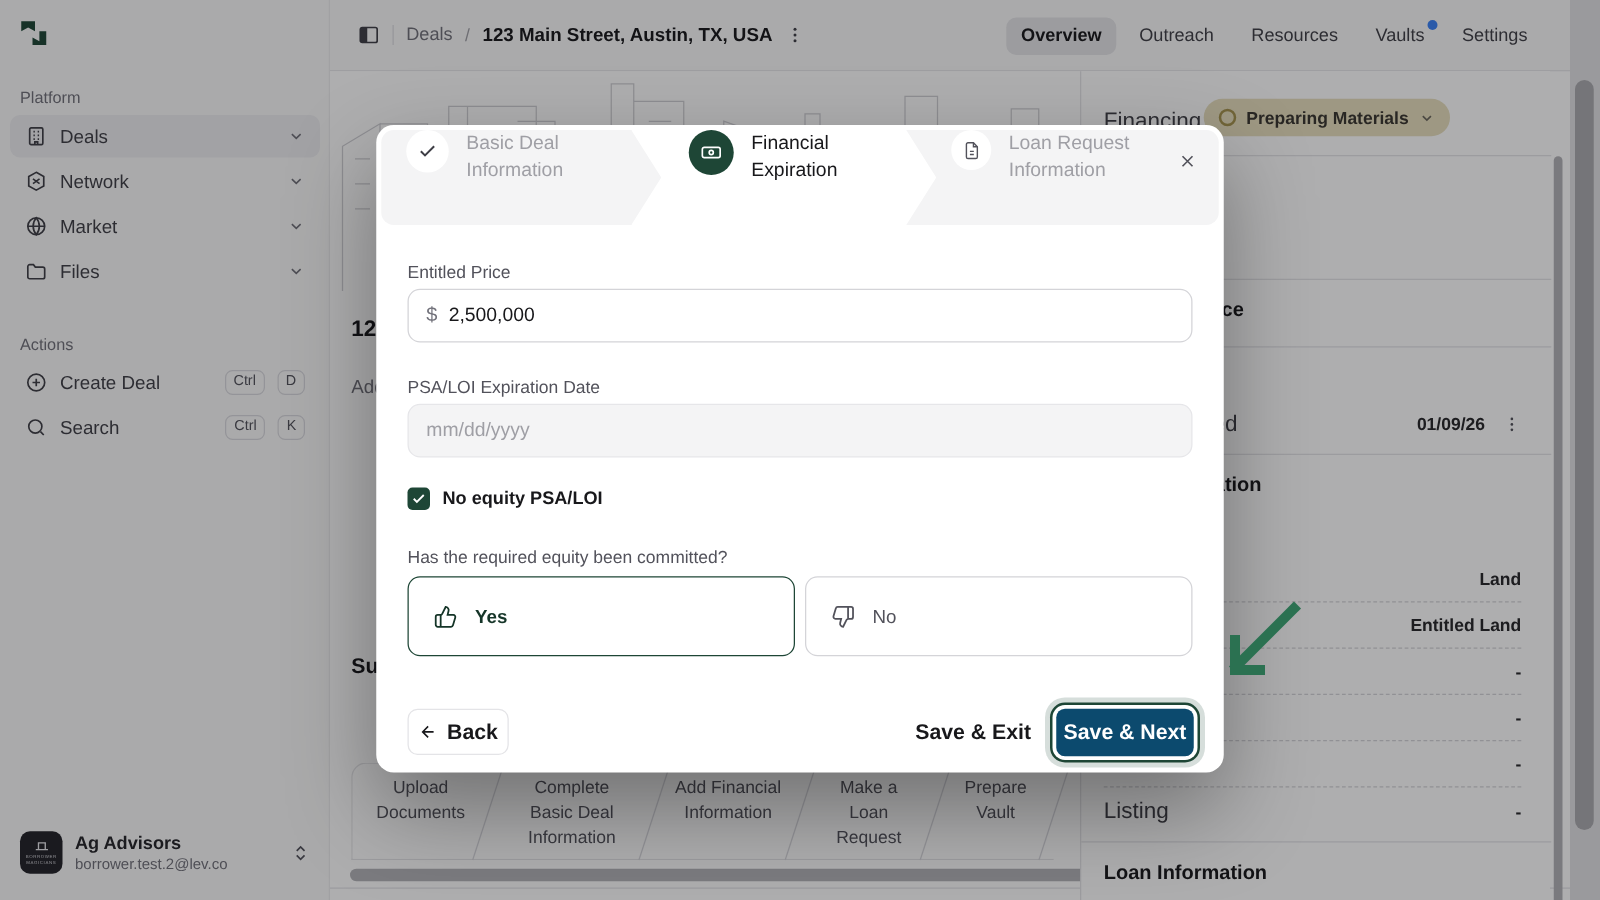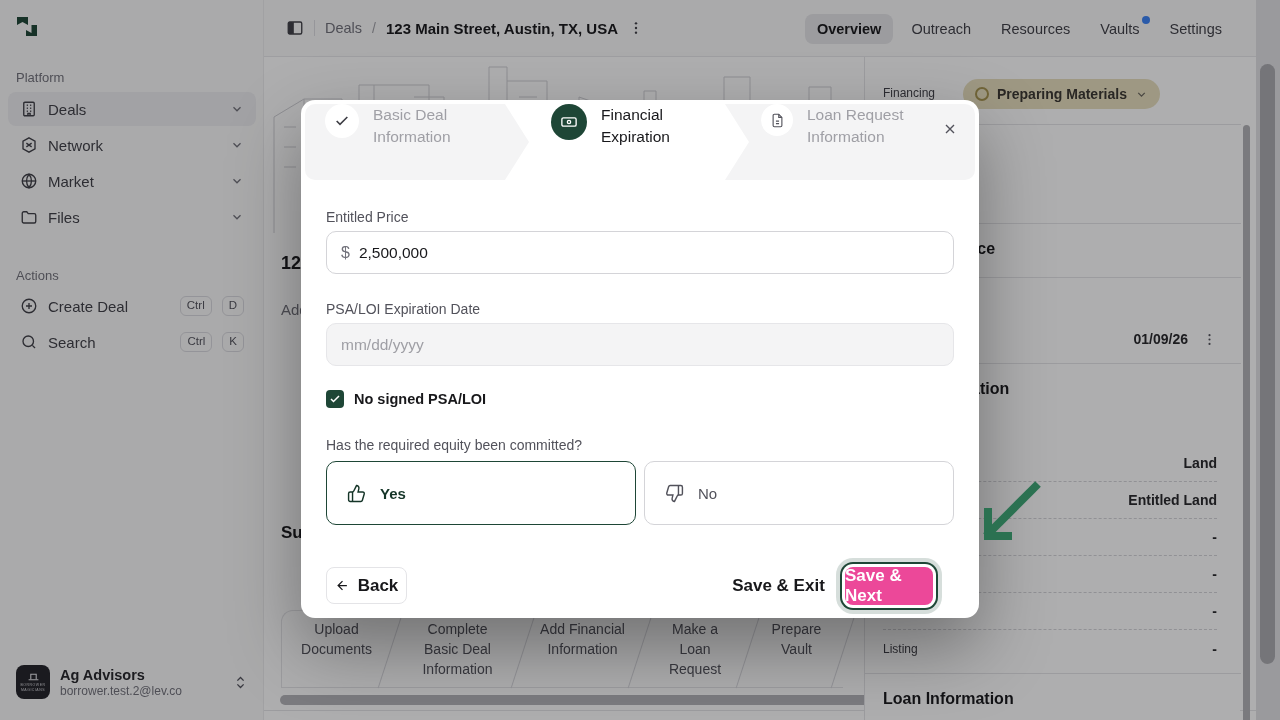--- a/index.html
+++ b/index.html
@@ -45,21 +45,21 @@
   .summary-h { position:absolute; left:17px; top:466px; font-size:17px; font-weight:700; color:#18181b; }
   .prog { position:absolute; left:17px; top:553px; width:562px; height:78px; border:1px solid #e4e4e7; border-right:none; border-radius:12px 0 0 0; display:flex; }
   .prog-seg { position:relative; flex:none; display:flex; align-items:flex-start; justify-content:center; padding-top:9px; font-size:14px; color:#52525b; text-align:center; line-height:1.42; }
   .prog-seg .sep { position:absolute; right:0; top:-1px; width:1px; height:80px; background:#d9d9de; transform:rotate(18deg); transform-origin:center; }
   .hscroll { position:absolute; left:16px; top:638px; width:850px; height:10px; border-radius:6px; background:#b4b4b8; }
   .bottom-line { position:absolute; left:0; top:653px; width:992px; height:1px; background:#e4e4e7; }
 
   
   .panel { position:absolute; left:600px; top:0; width:376px; height:663px; border-left:1px solid #e4e4e7; background:#fff; }
   .p-border { position:absolute; left:0; width:376px; height:1px; background:#e4e4e7; }
-  .p-label { font-size:12px; color:#3f3f46; }
+  .p-label { font-size:18px; color:#3f3f46; }
   .p-head { font-size:16px; font-weight:700; color:#18181b; position:absolute; left:18px; }
   .p-row { position:absolute; left:18px; width:334px; display:flex; align-items:center; justify-content:space-between; }
   .p-val { font-size:14px; font-weight:600; color:#27272a; text-align:right; }
   .dashed { border-bottom:1px dashed #d4d4d8; }
   .pill { position:absolute; left:98px; top:22px; height:30px; border-radius:16px; background:#e7dfbe; display:flex; align-items:center; gap:8px; padding:0 12px; }
   .pill .ring { width:14px; height:14px; border-radius:50%; border:2px solid #a5924e; }
   .pill .ptxt { font-size:14px; font-weight:600; color:#3a3630; }
 
   
   .inner-sb { position:absolute; left:979px; top:68px; width:7px; height:620px; border-radius:4px; background:#b2b2b6; z-index:1; }
@@ -90,22 +90,22 @@
   .chk { width:18px; height:18px; border-radius:4px; background:#1e4636; display:flex; align-items:center; justify-content:center; }
   .chk-lbl { font-size:14.5px; font-weight:600; color:#18181b; }
   .opt { position:absolute; top:361px; height:64px; border-radius:10px; display:flex; align-items:center; gap:14px; padding:0 20px; background:#fff; }
   .opt.yes { left:25px; width:310px; border:1.5px solid #1e4636; color:#1e4636; }
   .opt.yes .otxt { font-size:15px; font-weight:700; color:#153528; }
   .opt.no { left:343px; width:310px; border:1px solid #d4d4d8; }
   .opt.no .otxt { font-size:15px; color:#52525b; }
   .foot-btn { position:absolute; top:467px; height:37px; border-radius:8px; display:flex; align-items:center; justify-content:center; gap:8px; font-size:17px; font-weight:600; }
   .btn-back { left:25px; width:81px; background:#fff; border:1px solid #e4e4e7; color:#18181b; }
   .btn-saveexit { left:430px; width:95px; color:#18181b; background:transparent; }
-  .btn-savenext { left:544px; width:88px; height:38px; background:#ec4899; color:#fff;
-      box-shadow:0 0 0 3px #ffffff, 0 0 0 5px #1e4636, 0 0 0 9px rgba(30,70,54,0.18); }
+  .btn-savenext { left:544px; width:110px; height:38px; background:#0c4a6e; color:#fff;
+      box-shadow:0 0 0 3px #ffffff, 0 0 0 5px #1e4636, 0 0 0 9px rgba(30,70,54,0.18);border-radius:7px; }
 
   .arrow-note { position:absolute; left:962px; top:468px; z-index:20; }
 
   svg.icon { display:block; }
 </style>
 </head>
 <body>
 
 <div class="screen">
 
@@ -393,21 +393,21 @@
     <div class="m-input disabled" style="top:223px;">
       <span class="ph">mm/dd/yyyy</span>
     </div>
 
     <div class="chk-row">
       <span class="chk">
         <svg class="icon" width="12" height="12" viewBox="0 0 24 24" fill="none" stroke="#ffffff" stroke-width="3">
             <path d="M20 6 9 17l-5-5"></path>
           </svg>
       </span>
-      <span class="chk-lbl">No signed PSA/LOI</span>
+      <span class="chk-lbl">No equity PSA/LOI</span>
     </div>
 
     <div class="m-label" style="top:337px;">Has the required equity been committed?</div>
 
     <div class="opt yes">
       <svg class="icon" width="19" height="19" viewBox="0 0 24 24" fill="none" stroke="#153528" stroke-width="1.8">
         <path d="M7 10v12"></path>
           <path d="M15 5.88 14 10h5.83a2 2 0 0 1 1.92 2.56l-2.33 8A2 2 0 0 1 17.5 22H4a2 2 0 0 1-2-2v-8a2 2 0 0 1 2-2h2.76a2 2 0 0 0 1.79-1.11L12 2a3.13 3.13 0 0 1 3 3.88Z"></path>
       </svg>
       <span class="otxt">Yes</span>

